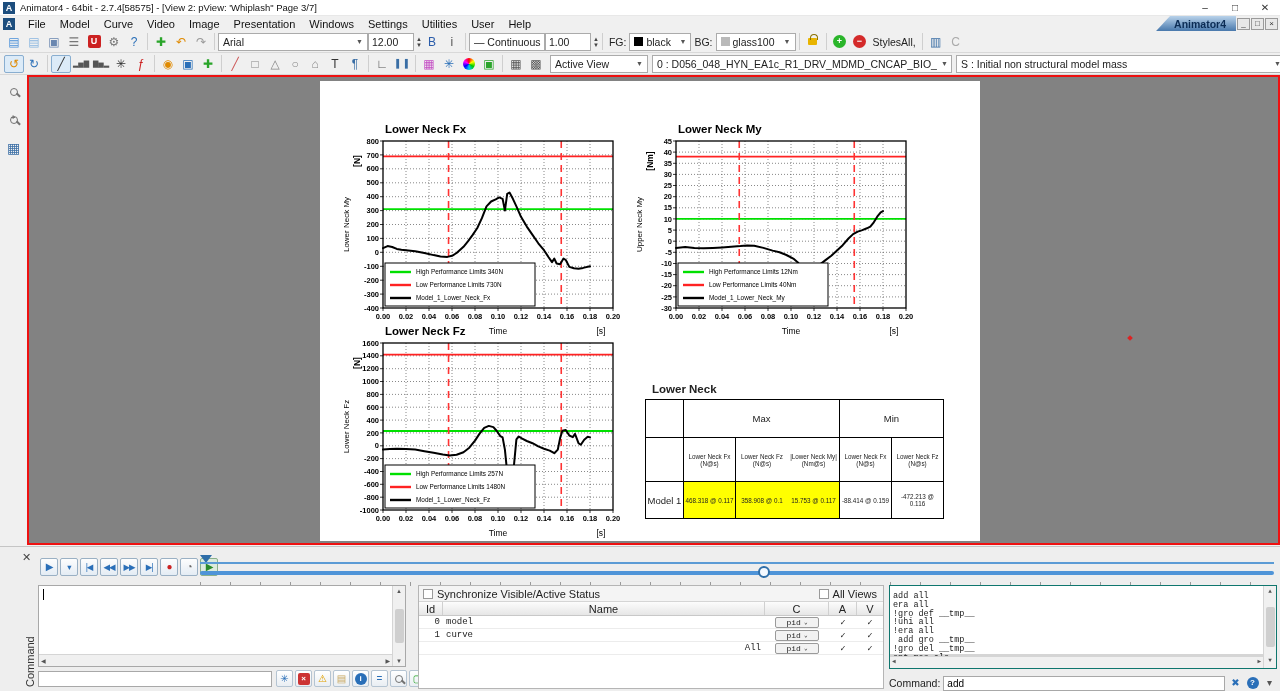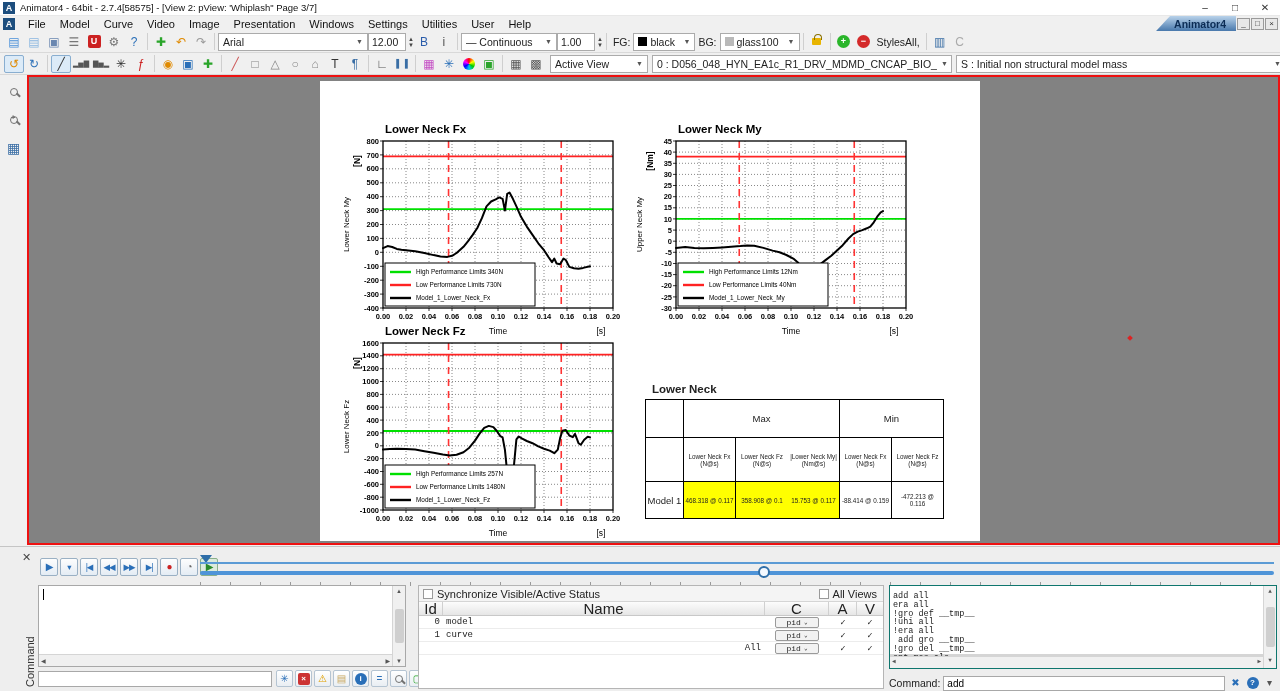--- a/index.html
+++ b/index.html
@@ -23,21 +23,21 @@
   #toolbar1{top:31px}#toolbar2{top:53px}
   .tb-icon{width:20px;height:18px;display:inline-flex;align-items:center;justify-content:center;border:1px solid transparent;border-radius:2px;flex:none}
   .tb-icon i{font-style:normal;font-size:12px;line-height:1;display:flex;align-items:center;justify-content:center}
   .tb-icon.pressed{border-color:#89aed0;background:#dcebf8}
   .tb-icon i.badge{width:13px;height:13px;font-size:9px;font-weight:bold;border-radius:2px}
   .tb-icon i.round{border-radius:50%}
   .sep{width:1px;height:17px;background:#cfcfcf;margin:0 3px;flex:none}
   .select{background:#fff;border:1px solid #ababab;height:18px;display:inline-flex;align-items:center;padding:0 4px;font-size:10.5px;flex:none;color:#222;overflow:hidden;white-space:nowrap}
   .select .caret{margin-left:auto;font-size:7px;color:#555;padding-left:4px}
   .spin{display:inline-flex;flex:none;height:18px}
-  .spin .val{background:#fff;border:1px solid #ababab;width:38px;display:flex;align-items:center;padding:0 3px;font-size:10.5px}
+  .spin .val{background:#fff;border:1px solid #ababab;width:46px;display:flex;align-items:center;padding:0 3px;font-size:10.5px}
   .spin .btns{display:flex;flex-direction:column;justify-content:center;font-size:6px;color:#444;padding-left:2px;line-height:1}
   .lbl{font-size:10.5px;margin:0 3px;flex:none}
   .padlock{width:9px;height:7px;background:#e8b400;border-radius:1px;position:relative;display:block}
   .padlock:before{content:"";position:absolute;left:1.5px;top:-4px;width:6px;height:5px;border:1.5px solid #8a7000;border-bottom:none;border-radius:4px 4px 0 0}
   .rainbow{width:12px;height:12px;border-radius:50%;background:conic-gradient(#f00,#ff0,#0c0,#0cf,#00f,#f0f,#f00);display:block}
   .mag{width:8px;height:8px;border:1.6px solid #737373;border-radius:50%;position:relative;display:block}
   .mag:after{content:"";position:absolute;width:5px;height:1.6px;background:#737373;transform:rotate(45deg);right:-4px;bottom:-1px}
   .mag.plus:before{content:"+";position:absolute;left:0.2px;top:-2.6px;font-size:8px;color:#737373;font-weight:bold}
   
   #left-strip{position:absolute;left:0;top:75px;width:27px;height:470px;background:#f0f0f0;display:flex;flex-direction:column;align-items:center;padding-top:8px;gap:10px}
@@ -80,21 +80,21 @@
   #status-icons{position:absolute;left:276px;top:123px;display:flex;gap:2px}
   .st-btn{width:17px;height:17px;border:1px solid #b5c4d2;border-radius:2px;background:linear-gradient(180deg,#fff,#e9eef3);display:inline-flex;align-items:center;justify-content:center}
   .st-btn i{font-style:normal;font-size:10px;line-height:1}
   .st-btn i.badge{width:12px;height:12px;font-size:8px;font-weight:bold;border-radius:2px;display:flex;align-items:center;justify-content:center}
   .st-btn i.round{border-radius:50%}
   
   #obj-panel{position:absolute;left:418px;top:38px;width:466px;height:104px;background:#fff;border:1px solid #b5b5b5}
   #obj-head{height:16px;display:flex;align-items:center;background:#f4f4f4;border-bottom:1px solid #d5d5d5;padding:0 4px;gap:4px}
   .cb{width:10px;height:10px;border:1px solid #9a9a9a;background:#fff;flex:none}
   #obj-head .spacer{flex:1}
-  #obj-cols{height:14px;display:flex;background:linear-gradient(180deg,#fcfcfc,#e6e6e6);border-bottom:1px solid #c8c8c8;font-size:15px;align-items:flex-end}
+  #obj-cols{height:14px;display:flex;background:linear-gradient(180deg,#fcfcfc,#e6e6e6);border-bottom:1px solid #c8c8c8;font-size:11px;align-items:flex-end}
   #obj-cols span{border-right:1px solid #d0d0d0;height:100%;display:flex;align-items:center;justify-content:center}
   .c-id{width:24px;flex:none}.c-name{flex:1}.c-c{width:64px;flex:none}.c-a{width:28px;flex:none}.c-v{width:26px;flex:none}
   .orow{height:13px;display:flex;align-items:center;border-bottom:1px solid #ececec;font-size:9px;font-family:"Liberation Mono",monospace}
   .orow .c-id{justify-content:flex-end;display:flex;padding-right:3px}
   .orow .c-name{padding-left:3px}
   .orow .c-name.r{text-align:right;padding-right:4px}
   .pid-btn{width:44px;height:11px;border:1px solid #9a9a9a;background:#f2f2f2;border-radius:2px;font-size:8px;display:flex;align-items:center;justify-content:center;gap:3px;margin:14px auto;font-family:"Liberation Mono",monospace}
   .chk{width:28px;text-align:center;font-size:9px;flex:none}
   .chk.v{width:26px}
   
@@ -180,21 +180,21 @@
     </span>
   <span style="display:flex">
       <span class="tb-icon">
         <i style="color: rgb(42, 92, 170);">B</i>
       </span>
       <span class="tb-icon">
         <i style="color: rgb(85, 85, 85);">i</i>
       </span>
     </span>
   <span class="sep"></span>
-  <span class="select" style="width:96px">
+  <span class="select" style="width:76px">
       <span>— Continuous</span>
       <span class="caret">▼</span>
     </span>
   <span class="spin">
       <span class="val">1.00</span>
       <span class="btns">▲<br>▼</span>
     </span>
   <span class="sep"></span>
   <span class="lbl">FG:</span>
   <span class="select" style="width:62px">

